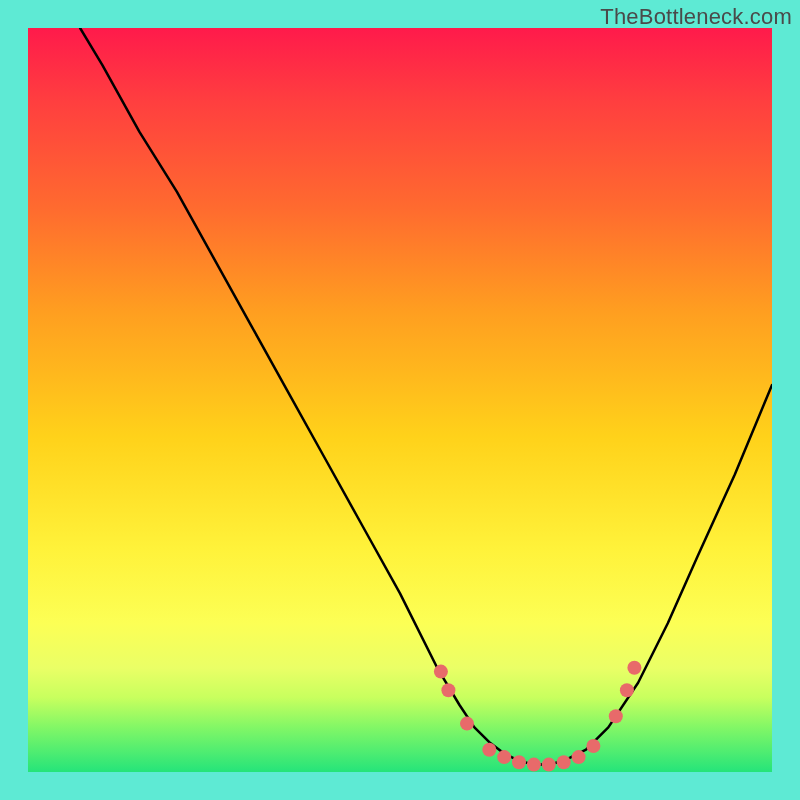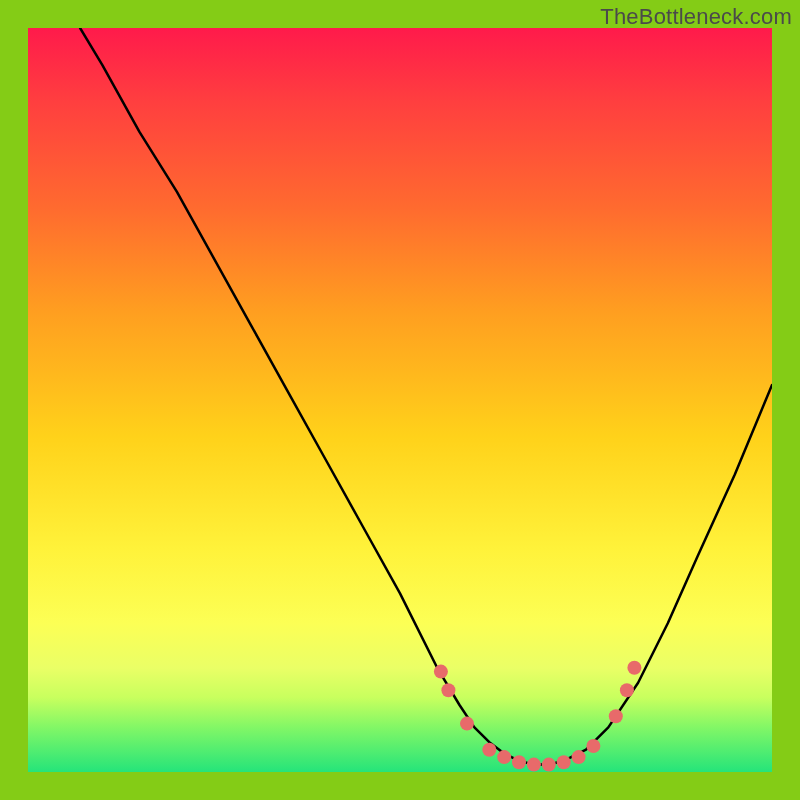--- a/index.html
+++ b/index.html
@@ -10,21 +10,21 @@
     background: #000;
     overflow: hidden;
     font-family: Arial, Helvetica, sans-serif;
   }
   .frame {
     position: absolute;
     left: 0;
     top: 0;
     width: 800px;
     height: 800px;
-    background: #84cc16;
+    background: #5eead4;
   }
   .plot {
     position: absolute;
     left: 28px;
     top: 28px;
     width: 744px;
     height: 744px;
     background: linear-gradient(
       to bottom,
       #ff1a4b 0%,

